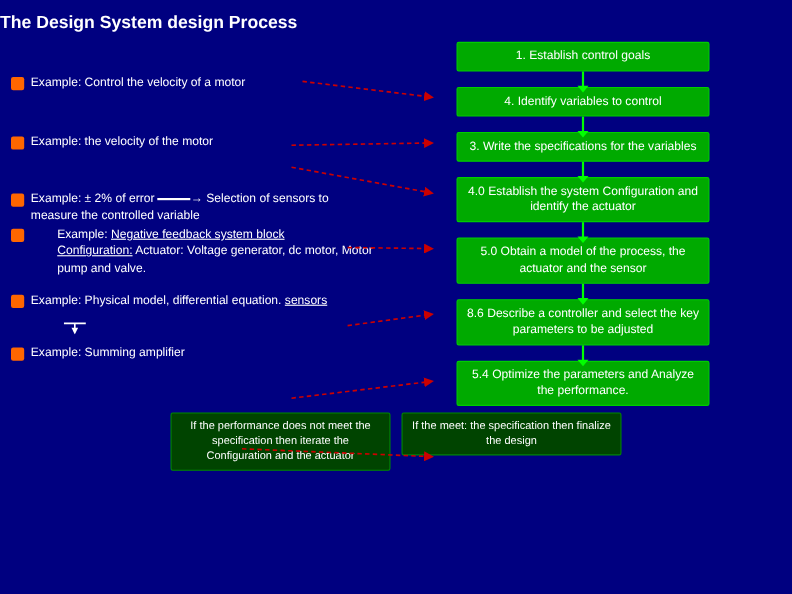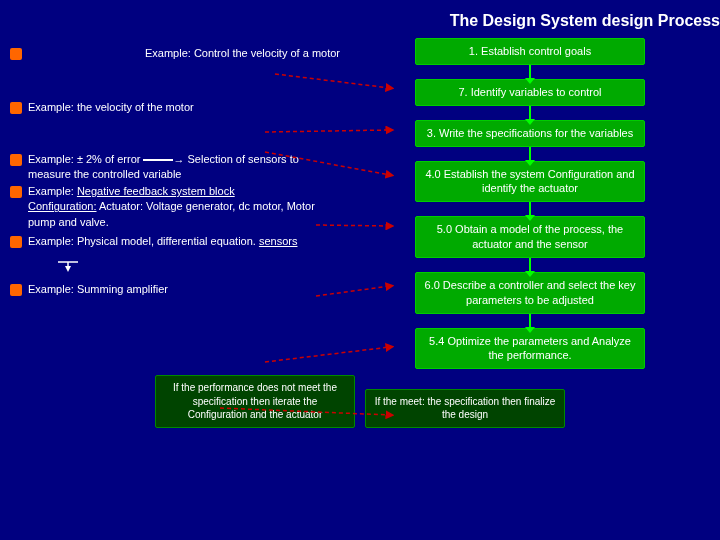--- a/index.html
+++ b/index.html
@@ -7,21 +7,21 @@
       width: 720px;
       height: 540px;
       background: #000080;
       font-family: Arial, sans-serif;
       font-size: 11px;
       color: white;
       overflow: hidden;
       position: relative;
     }
     .page-title {
-      text-align: right;
+      text-align: left;
       font-size: 16px;
       font-weight: bold;
       color: white;
       padding: 12px 0 8px 0;
     }
     .main-layout {
       display: flex;
       flex-direction: row;
       width: 100%;
       padding: 0 10px;
@@ -88,21 +88,21 @@
       left: -4px;
       border-left: 5px solid transparent;
       border-right: 5px solid transparent;
       border-top: 6px solid #00ff00;
     }
     
     .bottom-section {
       display: flex;
       flex-direction: row;
       justify-content: center;
-      align-items: flex-end;
+      align-items: flex-start;
       gap: 10px;
       padding: 6px 10px 0 10px;
       width: 100%;
     }
     .bottom-box {
       background: #004400;
       border: 1px solid #008800;
       color: white;
       font-size: 10px;
       text-align: center;
@@ -122,38 +122,38 @@
   </style>
 </head>
 <body>
 
 <div class="page-title">The Design System design Process</div>
 
 <div class="main-layout">
 
   <div class="left-column">
 
-    <div class="left-item" style="margin-top:8px; margin-bottom:22px;justify-content:space-between;">
+    <div class="left-item" style="margin-top:30px; margin-bottom:22px;">
       <div class="left-bullet"></div>
       <div class="left-text">Example: Control the velocity of a motor</div>
     </div>
 
     <div class="left-item" style="margin-bottom:20px;">
       <div class="left-bullet"></div>
       <div class="left-text">Example: the velocity of the motor</div>
     </div>
 
     <div class="left-item" style="margin-bottom:0;">
       <div class="left-bullet"></div>
       <div class="left-text">
         Example: ± 2% of error <span style="display:inline-block; width:30px; border-top:2px solid white; vertical-align:middle;"></span>→ Selection of sensors to measure the controlled variable
       </div>
     </div>
 
-    <div class="left-item" style="margin-bottom:4px;">
+    <div class="left-item" style="margin-bottom:14px;gap:24px;">
       <div class="left-bullet"></div>
       <div class="left-text">
         Example: <span class="underline">Negative feedback system block</span><br>
         <span class="underline">Configuration:</span> Actuator: Voltage generator, dc motor, Motor pump and valve.
       </div>
     </div>
 
     <div class="left-item" style="margin-bottom:10px;">
       <div class="left-bullet"></div>
       <div class="left-text">
@@ -171,29 +171,29 @@
 
     <div class="left-item">
       <div class="left-bullet"></div>
       <div class="left-text">Example: Summing amplifier</div>
     </div>
   </div>
 
   <div class="right-column">
     <div class="flow-box">1. Establish control goals</div>
     <div class="flow-arrow"></div>
-    <div class="flow-box">7. Identify variables to control</div>
+    <div class="flow-box">4. Identify variables to control</div>
     <div class="flow-arrow"></div>
     <div class="flow-box">3. Write the specifications for the variables</div>
     <div class="flow-arrow"></div>
     <div class="flow-box">4.0 Establish the system Configuration and identify the actuator</div>
     <div class="flow-arrow"></div>
     <div class="flow-box">5.0 Obtain a model of the process, the actuator and the sensor</div>
     <div class="flow-arrow"></div>
-    <div class="flow-box">6.0 Describe a controller and select the key parameters to be adjusted</div>
+    <div class="flow-box">8.6 Describe a controller and select the key parameters to be adjusted</div>
     <div class="flow-arrow"></div>
     <div class="flow-box">5.4 Optimize the parameters and Analyze the performance.</div>
   </div>
 </div>
 
 <div class="bottom-section">
   <div class="bottom-box">If the performance does not meet the specification then iterate the Configuration and the actuator</div>
   <div class="bottom-box">If the meet: the specification then finalize the design</div>
 </div>
 

